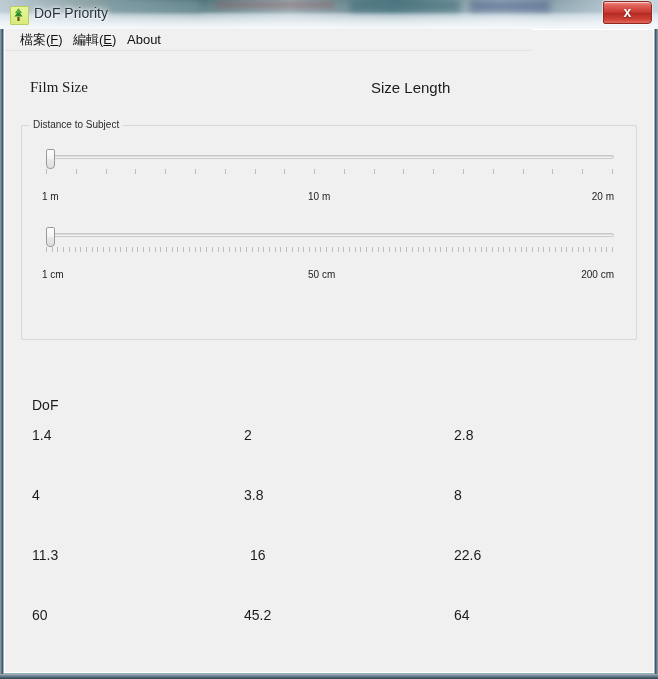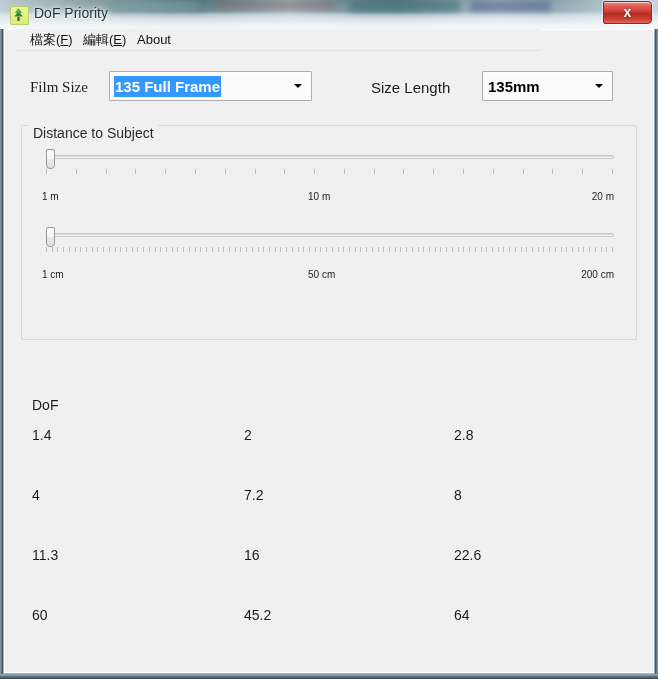--- a/index.html
+++ b/index.html
@@ -140,21 +140,21 @@
     position: absolute;
     left: 3px; top: 180px;
     width: 3px; height: 190px;
     background: linear-gradient(90deg,#45586a,#64798a);
     opacity: .85;
   }
 
   
   #menubar {
     position: absolute;
-    left: 11px; top: 0px;
+    left: 1px; top: 0px;
     width: 526px; height: 21px;
     background: #f0f0f0;
     border-bottom: 1px solid #e2e2e2;
   }
   .menu-item {
     position: absolute;
     top: 2px;
     height: 17px;
     line-height: 17px;
     font-size: 13px;
@@ -212,22 +212,22 @@
     position: absolute;
     left: 17px; top: 96px;
     width: 616px; height: 215px;
     border: 1px solid #d8d8d8;
     border-radius: 2px;
     box-sizing: border-box;
     background: transparent;
   }
   #group-title {
     position: absolute;
-    left: 25px; top: 96px;
-    font-size: 14px;
+    left: 25px; top: 90px;
+    font-size: 10px;
     color: #2b2b2b;
     background: #f0f0f0;
     padding: 0 4px;
     white-space: nowrap;
   }
 
   
   .slider {
     position: absolute;
   }
@@ -325,30 +325,22 @@
 
   <div id="client">
 
     <div id="menubar">
       <div class="menu-item" style="left:10px;"><span>檔案(<u>F</u>)</span></div>
       <div class="menu-item" style="left:63px;"><span>編輯(<u>E</u>)</span></div>
       <div class="menu-item" style="left:117px;"><span>About</span></div>
     </div>
 
     <div class="form-label" style="left:26px; top:50px;font-family:Liberation Serif, serif;">Film Size</div>
-    <div class="combo" style="left:105px; top:42px; width:203px;">
-      <div class="value sel">135 Full Frame</div>
-      <div class="arrow"></div>
-    </div>
 
     <div class="form-label" style="left:367px; top:50px;">Size Length</div>
-    <div class="combo" style="left:478px; top:42px; width:131px;">
-      <div class="value">135mm</div>
-      <div class="arrow"></div>
-    </div>
 
     <div id="group"></div>
     <div id="group-title">Distance to Subject</div>
 
     <div class="slider" id="slider-m" style="left:42px; top:120px; width:568px;">
       <div class="track" style="width:568px;"></div>
       <div class="ticks" id="ticks-m" style="left:0; width:568px;">
           <i style="left:0px"></i>
           <i style="left:30px"></i>
           <i style="left:60px"></i>
@@ -485,24 +477,24 @@
     <div class="tick-label" id="cm-lab-0" style="top: 240px; left: 38px;">1 cm</div>
     <div class="tick-label" id="cm-lab-1" style="top: 240px; left: 304px;">50 cm</div>
     <div class="tick-label" id="cm-lab-2" style="top: 240px; left: auto; right: 40px;">200 cm</div>
 
     <div id="dof-title">DoF</div>
     <div id="dof-grid">
         <div class="dof-cell" style="left: 28px; top: 398px;">1.4</div>
         <div class="dof-cell" style="left: 240px; top: 398px;">2</div>
         <div class="dof-cell" style="left: 450px; top: 398px;">2.8</div>
         <div class="dof-cell" style="left: 28px; top: 458px;">4</div>
-        <div class="dof-cell" style="left: 240px; top: 458px;">7.2</div>
+        <div class="dof-cell" style="left: 240px; top: 458px;">3.8</div>
         <div class="dof-cell" style="left: 450px; top: 458px;">8</div>
         <div class="dof-cell" style="left: 28px; top: 518px;">11.3</div>
-        <div class="dof-cell" style="left: 240px; top: 518px;">16</div>
+        <div class="dof-cell" style="left: 246px; top: 518px;">16</div>
         <div class="dof-cell" style="left: 450px; top: 518px;">22.6</div>
         <div class="dof-cell" style="left: 28px; top: 578px;">60</div>
         <div class="dof-cell" style="left: 240px; top: 578px;">45.2</div>
         <div class="dof-cell" style="left: 450px; top: 578px;">64</div>
       </div>
 
   </div>
 </div>
 
 </body></html>

